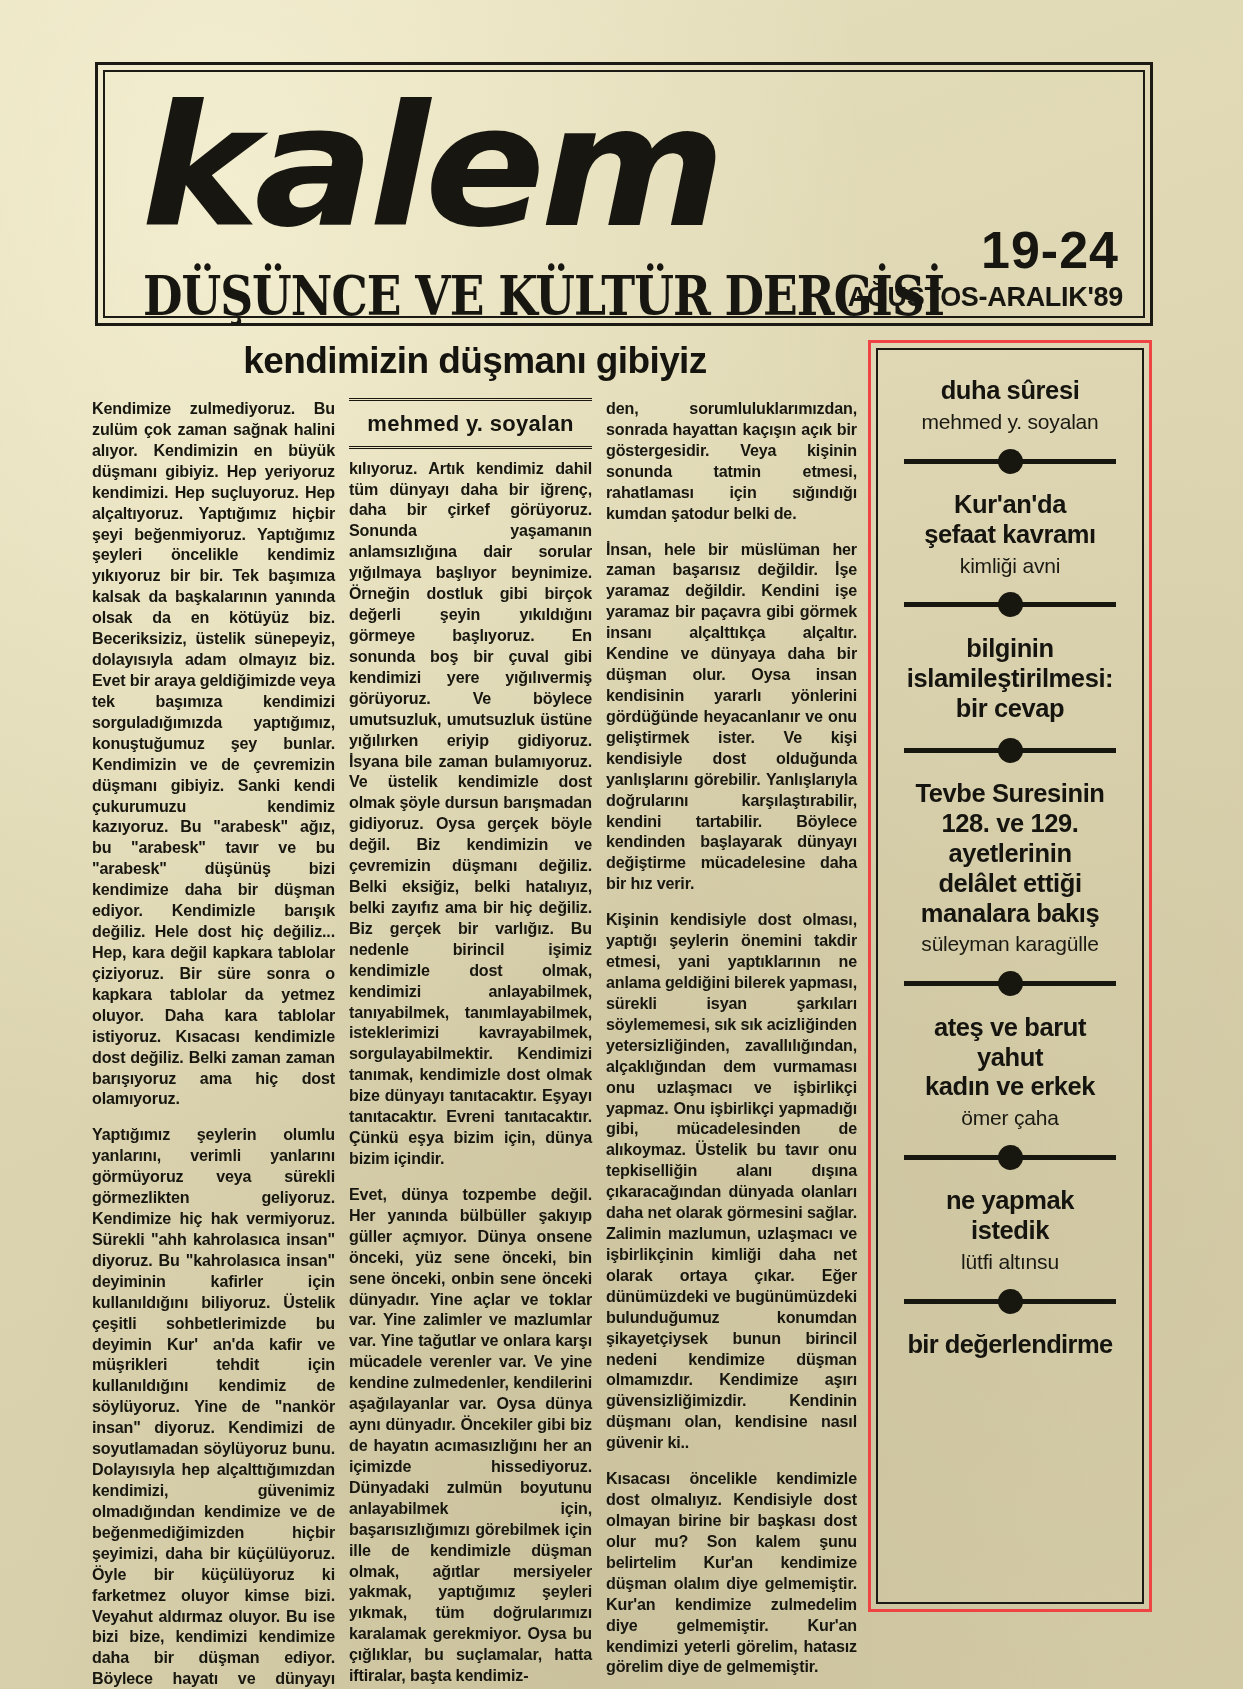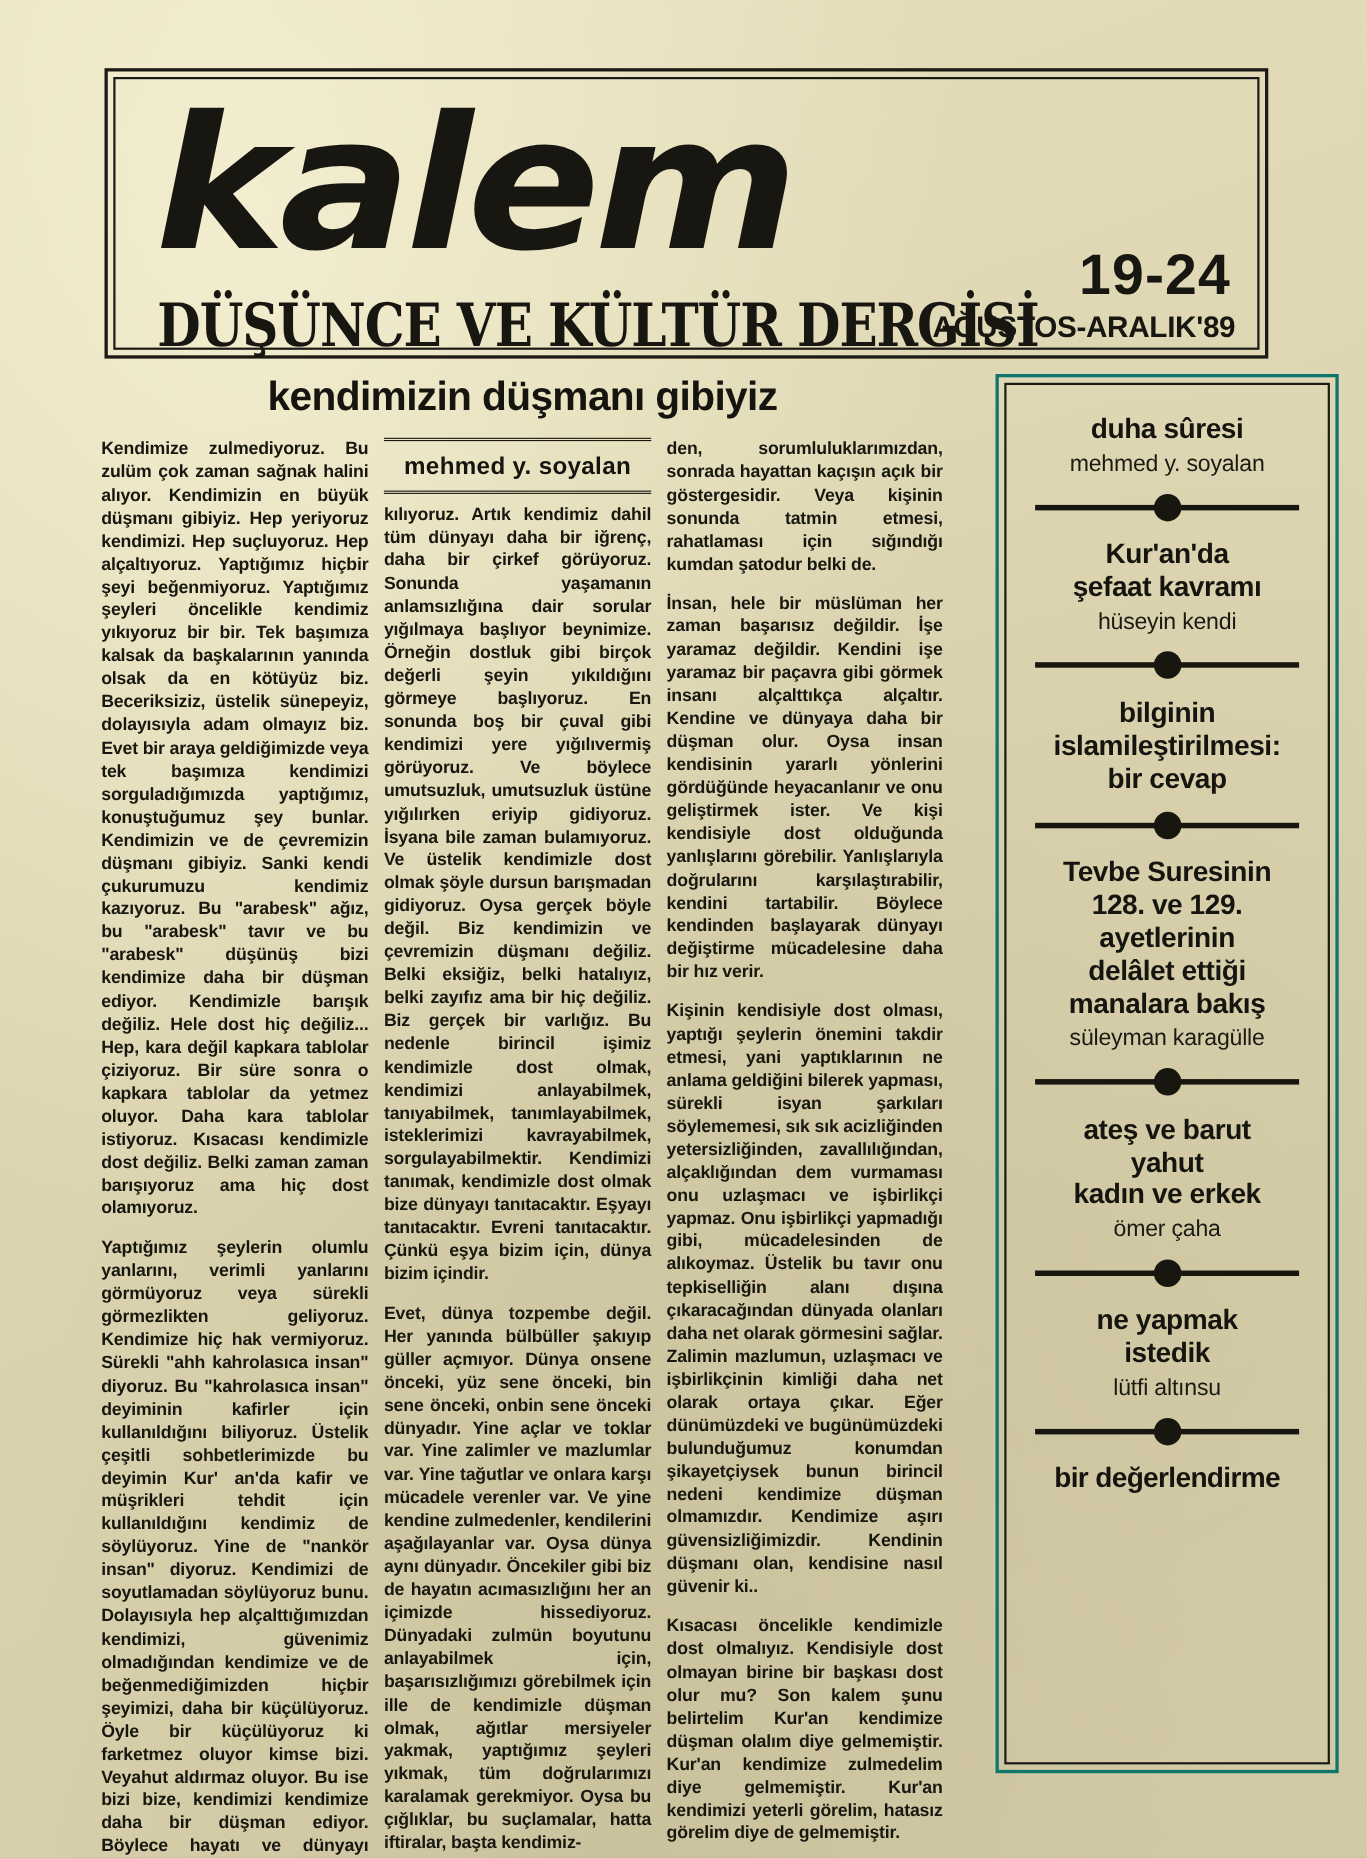--- a/index.html
+++ b/index.html
@@ -146,25 +146,25 @@
   .byline {
     font-size: 22px;
     font-weight: bold;
     letter-spacing: 0.3px;
     color: #15140f;
   }
 
   
   .sidebar {
     position: absolute;
-    left: 905px;
+    left: 868px;
     top: 340px;
-    width: 312px;
+    width: 284px;
     height: 1272px;
-    border: 3px solid #0f766e;
+    border: 3px solid #ef4444;
     box-sizing: border-box;
   }
   .sidebar-inner {
     position: absolute;
     inset: 5px;
     border: 2px solid #1b1a14;
     padding: 26px 12px 10px 12px;
     box-sizing: border-box;
     text-align: center;
     overflow: hidden;
@@ -263,21 +263,21 @@
           <div class="toc-entry">
             <div class="toc-title">duha sûresi</div>
             <div class="toc-author">mehmed y. soyalan</div>
           </div>
           <div class="toc-sep">
             <span class="bar"></span>
             <span class="dot"></span>
           </div>
           <div class="toc-entry">
             <div class="toc-title">Kur'an'da<br>şefaat kavramı</div>
-            <div class="toc-author">hüseyin kendi</div>
+            <div class="toc-author">kimliği avni</div>
           </div>
           <div class="toc-sep">
             <span class="bar"></span>
             <span class="dot"></span>
           </div>
           <div class="toc-entry">
             <div class="toc-title">bilginin<br>islamileştirilmesi:<br>bir cevap</div>
           </div>
           <div class="toc-sep">
             <span class="bar"></span>

